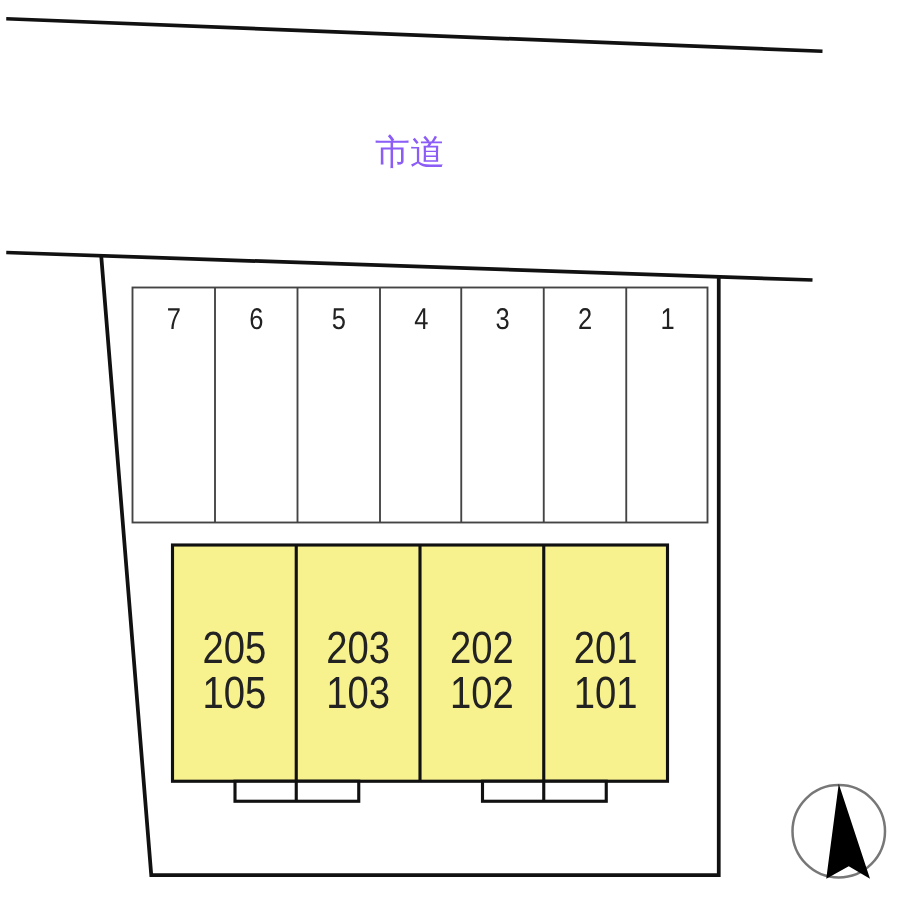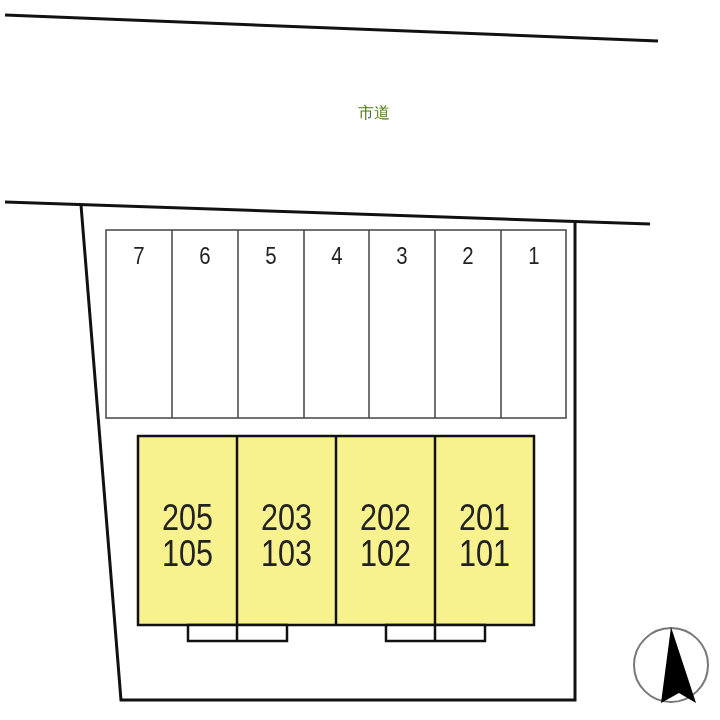--- a/index.html
+++ b/index.html
@@ -1,20 +1,20 @@
 <!DOCTYPE html>
 <html><head>
 <meta charset="utf-8">
 <style>
   html, body { margin: 0; padding: 0; background: #ffffff; }
   body { width: 720px; height: 720px; position: relative; overflow: hidden;
          font-family: "Liberation Sans", "DejaVu Sans", sans-serif; }
   svg.map { position: absolute; left: 0; top: 0; }
-  .road-label { position: absolute; left: 300px; top: 103px; width: 90px; text-align: right;
-                font-size: 16px; color: #4d7c0f; font-family: "DejaVu Sans", sans-serif; }
+  .road-label { position: absolute; left: 300px; top: 103px; width: 90px; text-align: left;
+                font-size: 28px; color: #8b5cf6; font-family: "DejaVu Sans", sans-serif; }
   .space-label { position: absolute; top: 242px; width: 66px; text-align: center;
                  font-size: 24px; color: #222; transform: scaleX(0.85); }
   .unit { position: absolute; top: 500px; width: 99px; text-align: center;
           font-size: 36px; line-height: 36px; color: #222; transform: scaleX(0.85); }
 </style>
 </head>
 <body>
 
 <svg class="map" width="720" height="720" viewBox="0 0 720 720">
 

